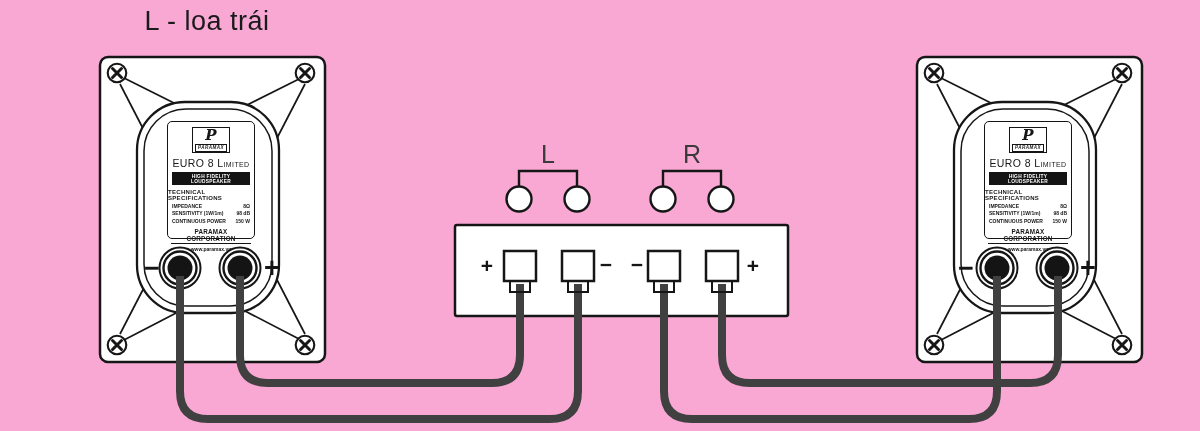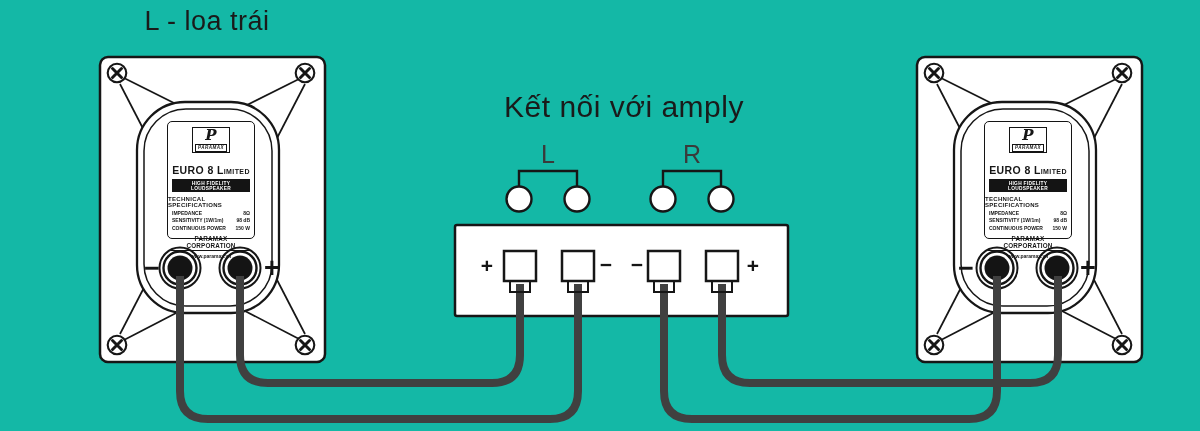--- a/index.html
+++ b/index.html
@@ -1,17 +1,17 @@
 <!DOCTYPE html>
 <html><head>
 <meta charset="utf-8">
 <style>
   html,body{margin:0;padding:0;background:#ffffff;}
   .canvas{
-    position:relative;width:1200px;height:431px;background:#14b8a6;overflow:hidden;
+    position:relative;width:1200px;height:431px;background:#f9a8d4;overflow:hidden;
     font-family:"Liberation Sans",sans-serif;color:#161616;
   }
   .artwork{position:absolute;left:0;top:0;}
   .txt{position:absolute;white-space:nowrap;}
   .title{font-size:27px;letter-spacing:0.5px;font-weight:400;color:#1a1a1a;text-align:center;}
   .title-center{font-size:30px;}
   .chan-label{font-size:25px;color:#3a3a3a;text-align:center;width:40px;}
   .sign{position:absolute;font-weight:900;color:#151515;text-align:center;width:26px;}
   .sign-speaker{font-size:27px;line-height:28px;}
   .sign-amp{font-size:21px;line-height:24px;}
@@ -19,21 +19,21 @@
   .plate{
     position:absolute;width:88px;height:118px;box-sizing:border-box;
     border:1.5px solid #141414;border-radius:5px;background:#ffffff;
     display:flex;flex-direction:column;align-items:center;padding-top:5px;
   }
   .logo-box{width:38px;height:27px;box-sizing:border-box;border:1.2px solid #141414;
     display:flex;flex-direction:column;align-items:center;justify-content:flex-start;}
   .logo-p{font-family:"DejaVu Serif",serif;font-style:italic;font-weight:700;font-size:15px;line-height:15px;}
   .logo-brand{font-size:4.5px;font-weight:700;font-style:italic;letter-spacing:0.5px;
     border:0.8px solid #141414;padding:0.5px 2px;margin-top:0.5px;}
-  .model{margin-top:11px;font-size:10.5px;font-weight:700;font-variant:small-caps;letter-spacing:0.4px;}
+  .model{margin-top:4px;font-size:10.5px;font-weight:400;font-variant:small-caps;letter-spacing:0.4px;}
   .tagline{margin-top:3px;background:#141414;color:#ffffff;font-size:4.8px;font-weight:700;
     letter-spacing:0.3px;width:78px;box-sizing:border-box;text-align:center;padding:2px 0 1.5px 0;}
   .specs-title{margin-top:4px;font-size:6px;font-weight:700;letter-spacing:0.3px;}
   .spec-row{width:78px;display:flex;justify-content:space-between;font-size:5px;font-weight:600;margin-top:1.6px;}
   .company{margin-top:4px;font-size:6.3px;font-weight:700;letter-spacing:0.2px;
     border-bottom:1px solid #141414;padding-bottom:1.5px;width:80px;text-align:center;}
   .website{margin-top:1.5px;font-size:5px;font-weight:700;}
 </style>
 </head>
 <body>
@@ -169,21 +169,20 @@
       <g stroke-width="2" fill="none">
         <rect x="510" y="281" width="20" height="11"></rect>
         <rect x="568" y="281" width="20" height="11"></rect>
         <rect x="654" y="281" width="20" height="11"></rect>
         <rect x="712" y="281" width="20" height="11"></rect>
       </g>
     </g>
   </svg>
 
   <div class="txt title" style="left:87px;top:6px;width:240px;">L - loa trái</div>
-  <div class="txt title title-center" style="left:474px;top:90px;width:300px;">Kết nối với amply</div>
 
   <div class="txt chan-label" style="left:528px;top:140px;">L</div>
   <div class="txt chan-label" style="left:672px;top:140px;">R</div>
 
   <div class="sign sign-amp" style="left:474px;top:254px;">+</div>
   <div class="sign sign-amp" style="left:593px;top:253px;">−</div>
   <div class="sign sign-amp" style="left:624px;top:253px;">−</div>
   <div class="sign sign-amp" style="left:740px;top:254px;">+</div>
 
   <div class="sign sign-speaker" style="left:139px;top:254px;">−</div>

